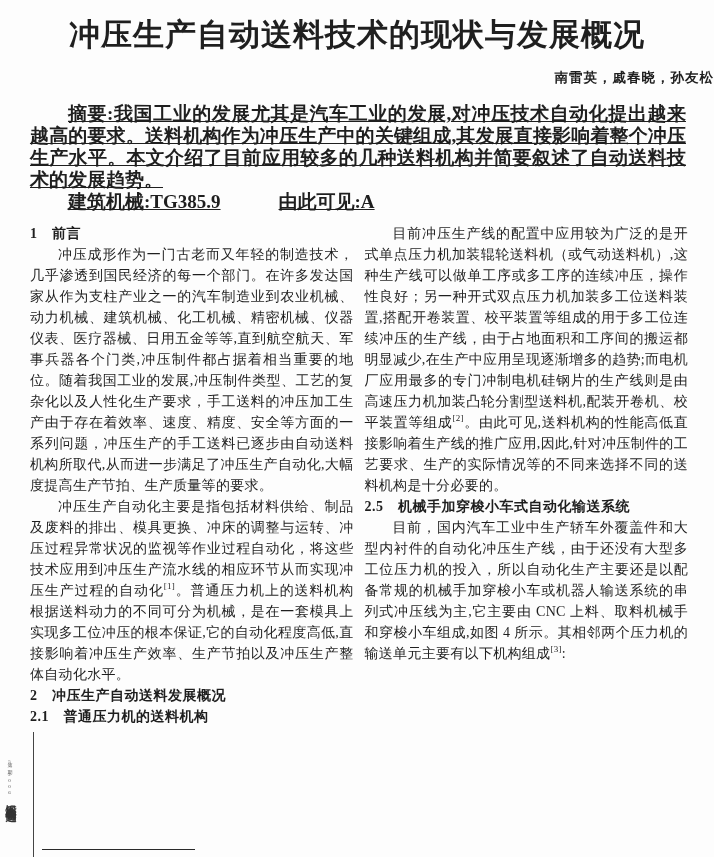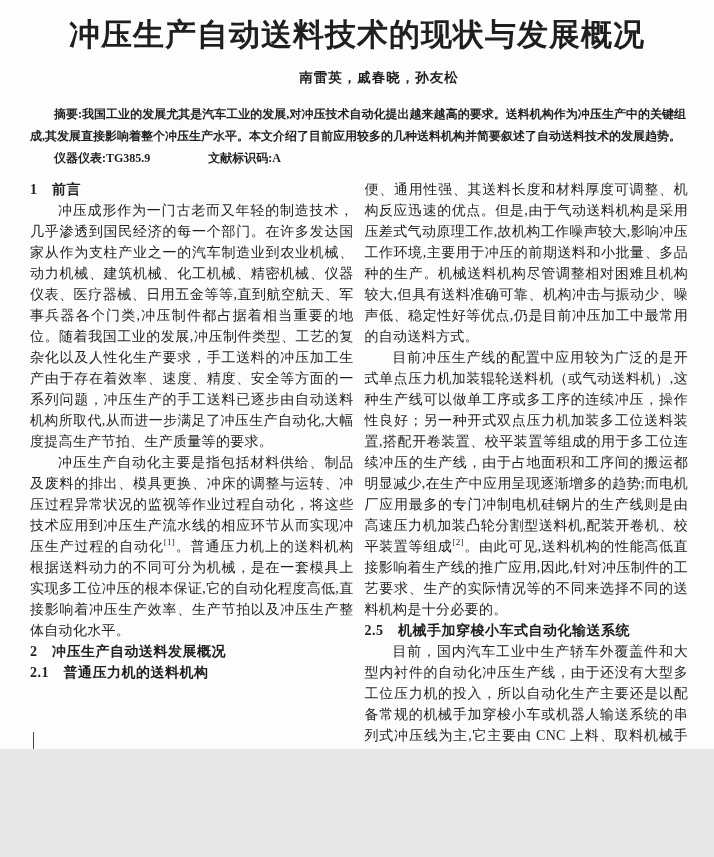--- a/index.html
+++ b/index.html
@@ -1,52 +1,53 @@
 <!DOCTYPE html>
 <html><head>
 <meta charset="utf-8">
 <style>
   html,body{margin:0;padding:0;background:#e8e8e8;}
   .page{
     position:relative;
-    width:714px;height:749px;
+    width:714px;height:857px;
     margin:0 auto;
     background:#fdfdfd;
     color:#1f1f1f;
     font-family:"Liberation Serif","DejaVu Serif",serif;
     overflow:hidden;
   }
   .title{
     margin:14px 30px 0;
     text-align:center;
     font-size:31px;
     font-weight:700;
     letter-spacing:1px;
     line-height:42px;
   }
   .authors{
     margin-top:13px;
-    text-align:center;
+    text-align:right;
     font-size:13.5px;
     font-weight:700;
     letter-spacing:1px;
     padding-left:44px;
   }
   .affiliation{
     margin-top:5px;
     text-align:center;
     font-size:12.5px;
     letter-spacing:0.5px;
   }
   .meta{
     margin:16px 28px 3px 30px;
-    font-size:12px;
+    font-size:19px;
     font-weight:700;
     line-height:22px;
     text-align:justify;
+    text-decoration:underline;
   }
   .meta p{margin:0;text-indent:2em;}
   .clc-first{margin-right:58px;}
   .columns{
     display:flex;
     gap:11px;
     margin:10px 26px 0 30px;
   }
   .col{
     flex:1;
@@ -102,33 +103,32 @@
 </head>
 <body>
 
 <div class="page">
 
   <h1 class="title">冲压生产自动送料技术的现状与发展概况</h1>
   <div class="authors">南雷英，戚春晓，孙友松</div>
 
   <section class="meta">
     <p>摘要:我国工业的发展尤其是汽车工业的发展,对冲压技术自动化提出越来越高的要求。送料机构作为冲压生产中的关键组成,其发展直接影响着整个冲压生产水平。本文介绍了目前应用较多的几种送料机构并简要叙述了自动送料技术的发展趋势。</p>
-    <p><span class="clc-first">仪器仪表:TG385.9</span><span>文献标识码:A</span></p>
+    <p><span class="clc-first">建筑机械:TG385.9</span><span>由此可见:A</span></p>
   </section>
 
   <main class="columns">
     <div class="col">
       <h2>1　前言</h2>
       <p class="indent">冲压成形作为一门古老而又年轻的制造技术，几乎渗透到国民经济的每一个部门。在许多发达国家从作为支柱产业之一的汽车制造业到农业机械、动力机械、建筑机械、化工机械、精密机械、仪器仪表、医疗器械、日用五金等等,直到航空航天、军事兵器各个门类,冲压制件都占据着相当重要的地位。随着我国工业的发展,冲压制件类型、工艺的复杂化以及人性化生产要求，手工送料的冲压加工生产由于存在着效率、速度、精度、安全等方面的一系列问题，冲压生产的手工送料已逐步由自动送料机构所取代,从而进一步满足了冲压生产自动化,大幅度提高生产节拍、生产质量等的要求。</p>
       <p class="indent"><span>冲压生产自动化主要是指包括材料供给、制品及废料的排出、模具更换、冲床的调整与运转、冲压过程异常状况的监视等作业过程自动化，将这些技术应用到冲压生产流水线的相应环节从而实现冲压生产过程的自动化</span><sup>[1]</sup><span>。普通压力机上的送料机构根据送料动力的不同可分为机械，是在一套模具上实现多工位冲压的根本保证,它的自动化程度高低,直接影响着冲压生产效率、生产节拍以及冲压生产整体自动化水平。</span></p>
       <h2 class="sec2">2　冲压生产自动送料发展概况</h2>
       <h3>2.1　普通压力机的送料机构</h3>
     </div>
     <div class="col">
-      <p>便、通用性强、其送料长度和材料厚度可调整、机构反应迅速的优点。但是,由于气动送料机构是采用压差式气动原理工作,故机构工作噪声较大,影响冲压工作环境,主要用于冲压的前期送料和小批量、多品种的生产。机械送料机构尽管调整相对困难且机构较大,但具有送料准确可靠、机构冲击与振动少、噪声低、稳定性好等优点,仍是目前冲压加工中最常用的自动送料方式。</p>
       <p class="indent"><span>目前冲压生产线的配置中应用较为广泛的是开式单点压力机加装辊轮送料机（或气动送料机）,这种生产线可以做单工序或多工序的连续冲压，操作性良好；另一种开式双点压力机加装多工位送料装置,搭配开卷装置、校平装置等组成的用于多工位连续冲压的生产线，由于占地面积和工序间的搬运都明显减少,在生产中应用呈现逐渐增多的趋势;而电机厂应用最多的专门冲制电机硅钢片的生产线则是由高速压力机加装凸轮分割型送料机,配装开卷机、校平装置等组成</span><sup>[2]</sup><span>。由此可见,送料机构的性能高低直接影响着生产线的推广应用,因此,针对冲压制件的工艺要求、生产的实际情况等的不同来选择不同的送料机构是十分必要的。</span></p>
       <h3>2.5　机械手加穿梭小车式自动化输送系统</h3>
       <p class="indent"><span>目前，国内汽车工业中生产轿车外覆盖件和大型内衬件的自动化冲压生产线，由于还没有大型多工位压力机的投入，所以自动化生产主要还是以配备常规的机械手加穿梭小车或机器人输送系统的串列式冲压线为主,它主要由 CNC 上料、取料机械手和穿梭小车组成,如图 4 所示。其相邻两个压力机的输送单元主要有以下机构组成</span><sup>[3]</sup><span>:</span></p>
     </div>
   </main>
 
   <div class="footnote-rule"></div>
   <div class="v-rule"></div>
   <div class="v-issue">第5期 2006</div>
   <div class="v-journal">锻压装备与制造</div>

